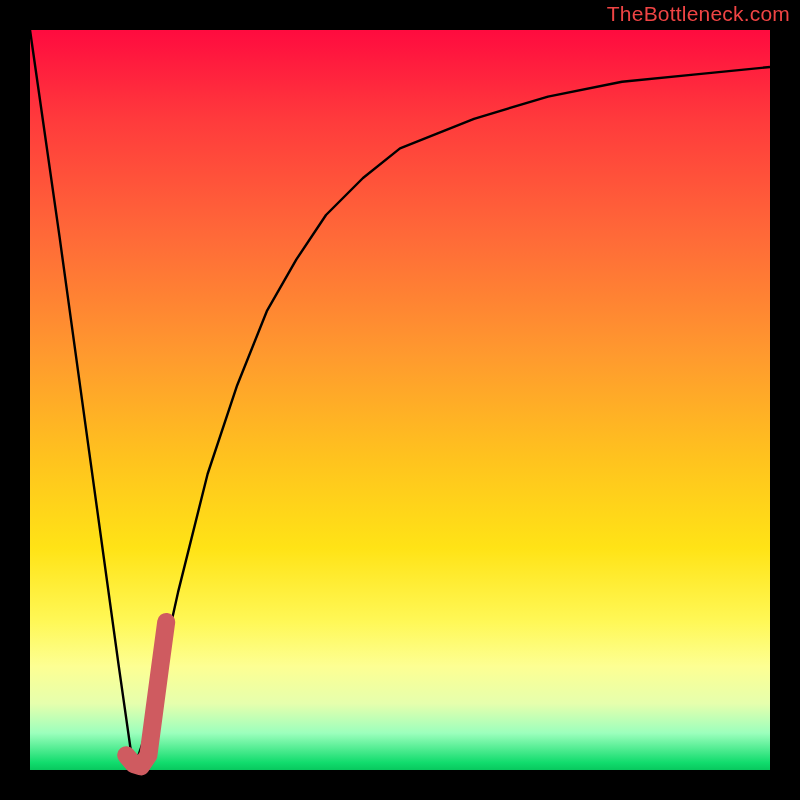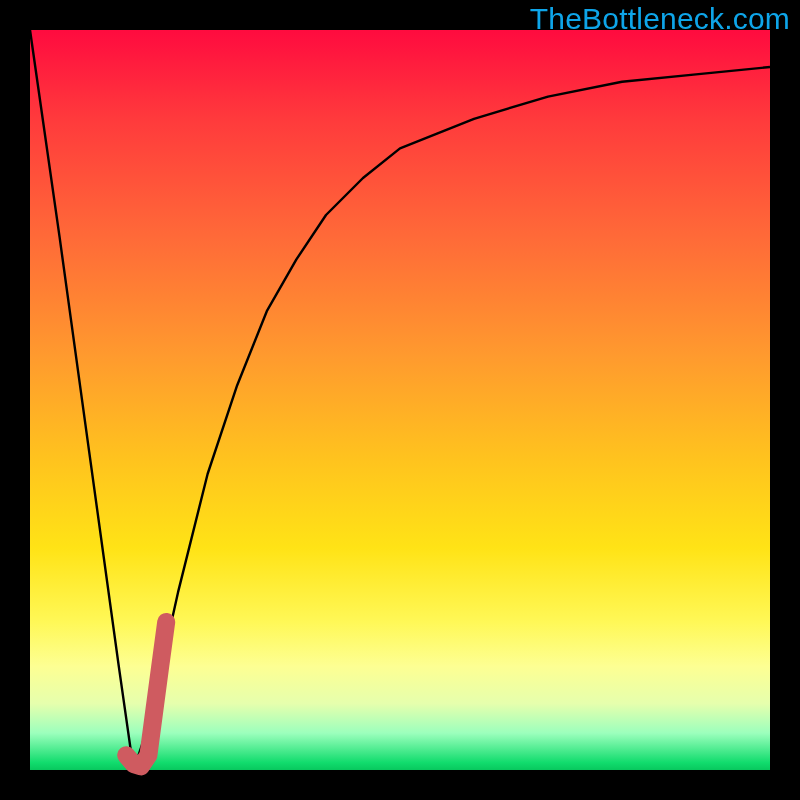--- a/index.html
+++ b/index.html
@@ -16,22 +16,22 @@
     left: 0;
     top: 0;
     width: 800px;
     height: 800px;
     background: #000;
   }
   .branding {
     position: absolute;
     top: 2px;
     right: 10px;
-    color: #0ea5e9;
-    font-size: 30px;
+    color: #ef4444;
+    font-size: 21px;
     font-weight: 400;
     letter-spacing: 0.2px;
     user-select: none;
   }
   .plot-area {
     position: absolute;
     left: 30px;
     top: 30px;
     width: 740px;
     height: 740px;

